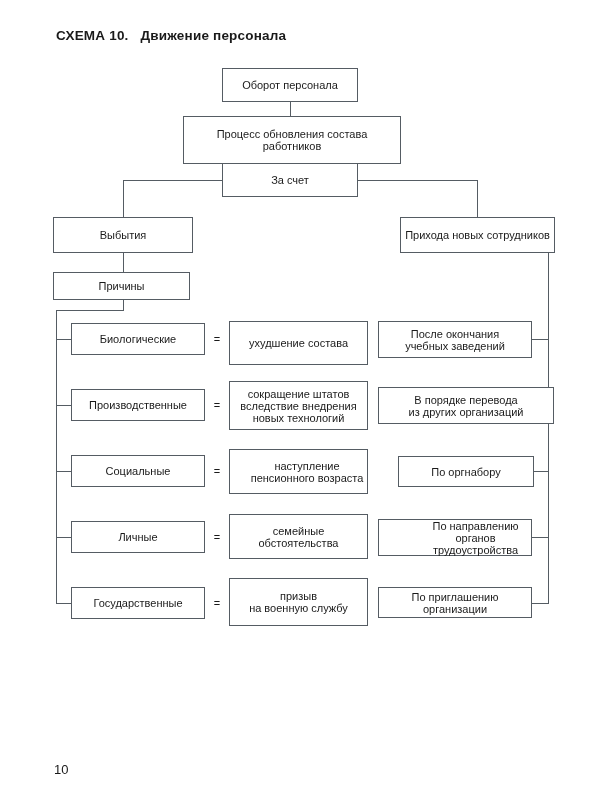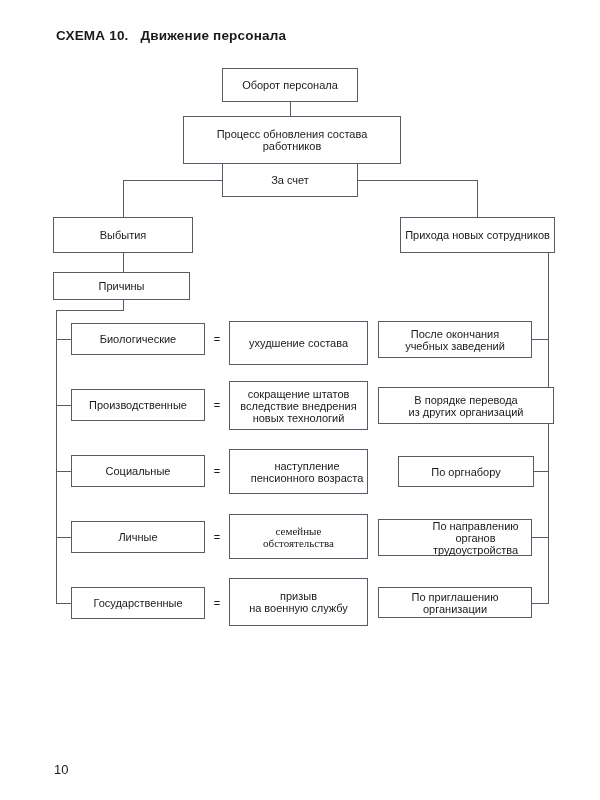--- a/index.html
+++ b/index.html
@@ -126,21 +126,21 @@
 вследствие внедрения
 новых технологий</div>
 
   <div class="box" style="left:71px; top:455px; width:134px; height:32px;">Социальные</div>
   <div class="eq" style="left:211px; top:466px; width:12px;">=</div>
   <div class="box" style="left:229px; top:449px; width:139px; height:45px; white-space: pre-line; padding-left: 20px;">наступление
 пенсионного возраста</div>
 
   <div class="box" style="left:71px; top:521px; width:134px; height:32px;">Личные</div>
   <div class="eq" style="left:211px; top:532px; width:12px;">=</div>
-  <div class="box" style="left:229px; top:514px; width:139px; height:45px; white-space: pre-line; font-family: Liberation Serif, serif;">семейные
+  <div class="box" style="left:229px; top:514px; width:139px; height:45px; white-space: pre-line;">семейные
 обстоятельства</div>
 
   <div class="box" style="left:71px; top:587px; width:134px; height:32px;">Государственные</div>
   <div class="eq" style="left:211px; top:598px; width:12px;">=</div>
   <div class="box" style="left:229px; top:578px; width:139px; height:48px; white-space: pre-line;">призыв
 на военную службу</div>
 
   <div class="box" style="left:378px; top:321px; width:154px; height:37px; white-space: pre-line;">После окончания
 учебных заведений</div>
   <div class="box" style="left:378px; top:387px; width:176px; height:37px; white-space: pre-line;">В порядке перевода

